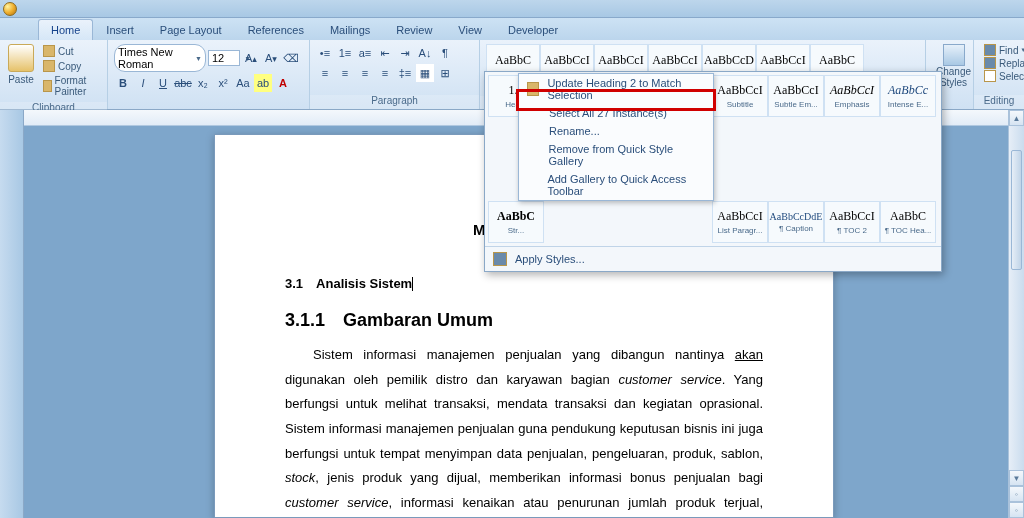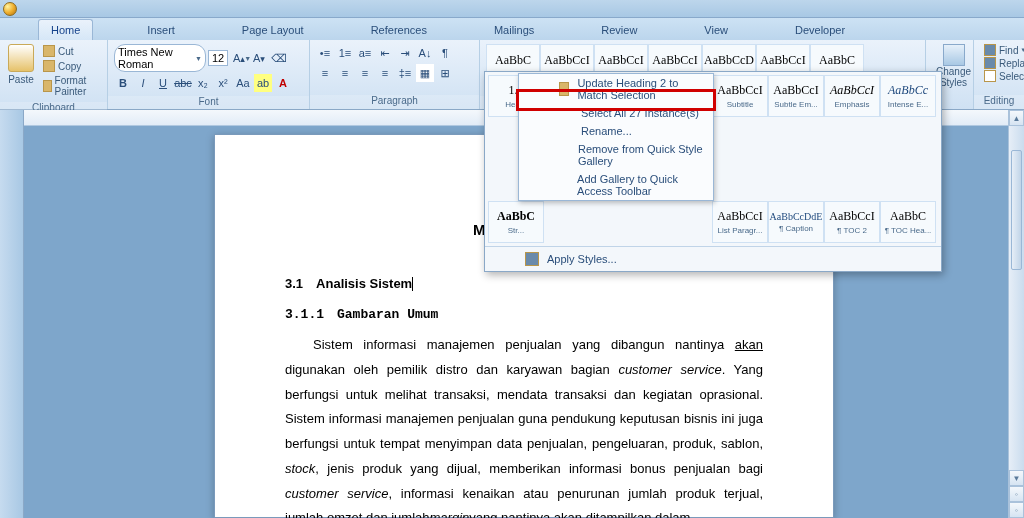--- a/index.html
+++ b/index.html
@@ -1,40 +1,40 @@
 <!DOCTYPE html>
 <html><head>
 <meta charset="utf-8">
 <style>
 * { margin: 0; padding: 0; box-sizing: border-box; font-family: 'Segoe UI', Tahoma, sans-serif; }
 body { background: #9ebfda; overflow: hidden; width: 1024px; height: 518px; }
 
 .titlebar { height: 18px; background: linear-gradient(#bdd6ec,#a8c8e4); border-bottom: 1px solid #89a9cb; display: flex; align-items: center; }
 .orb { width: 14px; height: 14px; background: radial-gradient(circle at 30% 30%, #fff4a0, #f0b030 50%, #b07010); border-radius: 50%; margin-left: 3px; border: 1px solid #8e6b1e; }
 
-.tabs { height: 22px; background: linear-gradient(#cde2f4,#bbd5ec); display: flex; align-items: flex-end; padding-left: 38px; font-size: 11px; gap: 41px; }
+.tabs { height: 22px; background: linear-gradient(#cde2f4,#bbd5ec); display: flex; align-items: flex-end; padding-left: 38px; font-size: 11px; }
 .tab { padding: 4px 12px; color: #2a4e7a; cursor: pointer; border: 1px solid transparent; border-bottom: none; }
 .tab.active { background: linear-gradient(#eaf2fb,#d6e7f7); border: 1px solid #9ab7d6; border-bottom: none; border-radius: 3px 3px 0 0; color: #15428b; }
 
 .ribbon { height: 70px; background: linear-gradient(#eaf2fb,#cfe1f3); border-bottom: 1px solid #8aa8c7; display: flex; }
 .group { border-right: 1px solid #b6cfe5; display: flex; flex-direction: column; position: relative; }
 .group-body { flex: 1; display: flex; align-items: flex-start; padding: 2px 4px; }
 .group-label { height: 14px; text-align: center; font-size: 10px; color: #4a6a8a; background: rgba(255,255,255,0.2); }
 
 .clip-big { display: flex; flex-direction: column; align-items: center; padding: 2px 4px; font-size: 10px; color: #3a5a7a; }
 .clip-big .ico { width: 26px; height: 28px; background: linear-gradient(#fff,#e6c26a); border: 1px solid #c9a958; border-radius: 3px; margin-bottom: 2px; }
 .clip-small { display: flex; flex-direction: column; gap: 1px; font-size: 10px; color: #3a5a7a; padding: 2px 2px; }
 .clip-small div { display: flex; align-items: center; gap: 3px; padding: 1px 3px; }
 .mini-ico { width: 12px; height: 12px; background: #d9b66a; border: 1px solid #b9964a; }
 
 .font-pane { display: flex; flex-direction: column; gap: 2px; padding: 2px; }
 .font-row { display: flex; gap: 2px; align-items: center; }
 .combo { background: #fff; border: 1px solid #9ab7d6; font-size: 11px; padding: 1px 3px; display: flex; align-items: center; justify-content: space-between; }
 .combo.font { width: 92px; border-radius: 11px; }
-.combo.size { width: 20px; gap: 20px; }
+.combo.size { width: 32px; gap: 20px; }
 .btn { width: 18px; height: 18px; border: 1px solid transparent; display: flex; align-items: center; justify-content: center; font-size: 11px; color: #2a4e7a; cursor: pointer; }
 
 .para-pane { display: flex; flex-direction: column; gap: 2px; padding: 2px; }
 
 .styles-gallery { display: flex; flex-wrap: wrap; width: 440px; height: 52px; overflow: hidden; padding: 2px; gap: 0; }
 .style-item { width: 54px; height: 44px; border: 1px solid #cfe1f3; display: flex; flex-direction: column; align-items: center; justify-content: center; font-size: 9px; color: #3a5a7a; background: #f6fafd; cursor: pointer; }
 .style-item .prev { font-size: 12px; color: #000; font-family: 'Times New Roman', serif; }
 .style-item .nm { font-size: 8px; color: #4a6a8a; margin-top: 2px; white-space: nowrap; overflow: hidden; width: 100%; text-align: center; }
 
 .change-styles { display: flex; flex-direction: column; align-items: center; font-size: 10px; color: #3a5a7a; padding: 2px 6px; }
@@ -45,31 +45,31 @@
 
 .workspace { position: relative; height: calc(518px - 110px); background: #7ea6cb; display: flex; }
 .left-margin { width: 24px; background: linear-gradient(90deg,#c6dbef,#a8c8e4); border-right: 1px solid #8aa8c7; }
 .ruler-area { flex: 1; display: flex; flex-direction: column; }
 .ruler { height: 16px; background: linear-gradient(#f4f8fc,#e2ecf7); border-bottom: 1px solid #b0c8e0; position: relative; font-size: 8px; color: #6a8aaa; }
 .doc-scroll { flex: 1; overflow: hidden; display: flex; justify-content: center; background: #7ea6cb; }
 .page { width: 620px; background: #fff; border: 1px solid #7a9abb; margin-top: 8px; padding: 48px 70px 20px 70px; box-shadow: 0 2px 8px rgba(0,0,0,0.25); font-family: 'Times New Roman', serif; font-size: 13px; color: #000; line-height: 1.9; }
 .page h2 { font-size: 15px; font-weight: bold; text-align: center; margin-bottom: 4px; }
 .page h3 { font-size: 15px; font-weight: bold; text-align: center; margin-bottom: 28px; }
 .page .s31 { font-size: 13px; font-weight: bold; margin-bottom: 6px; }
-.page .s311 { font-size: 13px; font-weight: bold; margin-bottom: 6px; font-family: Liberation Mono, monospace; }
+.page .s311 { font-size: 18px; font-weight: bold; margin-bottom: 6px; }
 .page p { text-align: justify; text-indent: 28px; }
 .page .ul { text-decoration: underline; }
 .page em { }
 .cursor { display: inline-block; width: 1px; height: 14px; background: #000; vertical-align: text-bottom; }
 
 .styles-dropdown { position: absolute; left: 484px; top: 71px; width: 458px; background: #f3f7fb; border: 1px solid #8aa8c7; box-shadow: 2px 3px 8px rgba(0,0,0,0.3); z-index: 20; }
 .styles-dropdown .gallery-ext { display: flex; flex-wrap: wrap; padding: 3px; gap: 0; }
 .styles-dropdown .gallery-ext .style-item { width: 56px; height: 42px; }
 .styles-dropdown .menu { border-top: 1px solid #c0d4e8; padding: 2px 0; }
-.menu-item { display: flex; align-items: center; gap: 8px; padding: 3px 8px; font-size: 11px; color: #2a4e7a; cursor: pointer; margin-left: 32px; }
+.menu-item { display: flex; align-items: center; gap: 8px; padding: 3px 8px; font-size: 11px; color: #2a4e7a; cursor: pointer; }
 .menu-item.highlighted { background: linear-gradient(#fde8b6,#fbd57a); border: 1px solid #e6b44a; padding: 2px 7px; }
 .menu-item .mi-ico { width: 14px; height: 14px; background: #d9b66a; border: 1px solid #b9964a; }
 .red-box { position: absolute; border: 3px solid #d00000; pointer-events: none; }
 
 .scrollbar-v { position: absolute; right: 0; top: 0; bottom: 0; width: 16px; background: linear-gradient(90deg,#e6eef7,#cadcee); border-left: 1px solid #aac2db; }
 .sb-btn { height: 16px; background: linear-gradient(#f4f8fc,#d6e4f2); border: 1px solid #aac2db; display: flex; align-items: center; justify-content: center; font-size: 8px; color: #5a7a9a; }
 .sb-thumb { position: absolute; left: 2px; right: 2px; top: 40px; height: 120px; background: linear-gradient(90deg,#e6eef7,#c0d4e8); border: 1px solid #9ab7d6; border-radius: 2px; }
 
 .tri { font-size: 7px; color: #4a6a8a; }
 </style>
@@ -149,21 +149,20 @@
           <div class="btn">x₂</div>
           <div class="btn">x²</div>
           <div class="btn">Aa</div>
           <div class="btn" style="background:#ffff80">ab</div>
           <div class="btn" style="color:#c00000">
               <b>A</b>
             </div>
         </div>
       </div>
     </div>
-    <div class="group-label">Font</div>
   </div>
 
   <div class="group" style="width:170px">
     <div class="group-body">
       <div class="para-pane">
         <div class="font-row">
           <div class="btn">•≡</div>
           <div class="btn">1≡</div>
           <div class="btn">a≡</div>
           <div class="btn">⇤</div>

